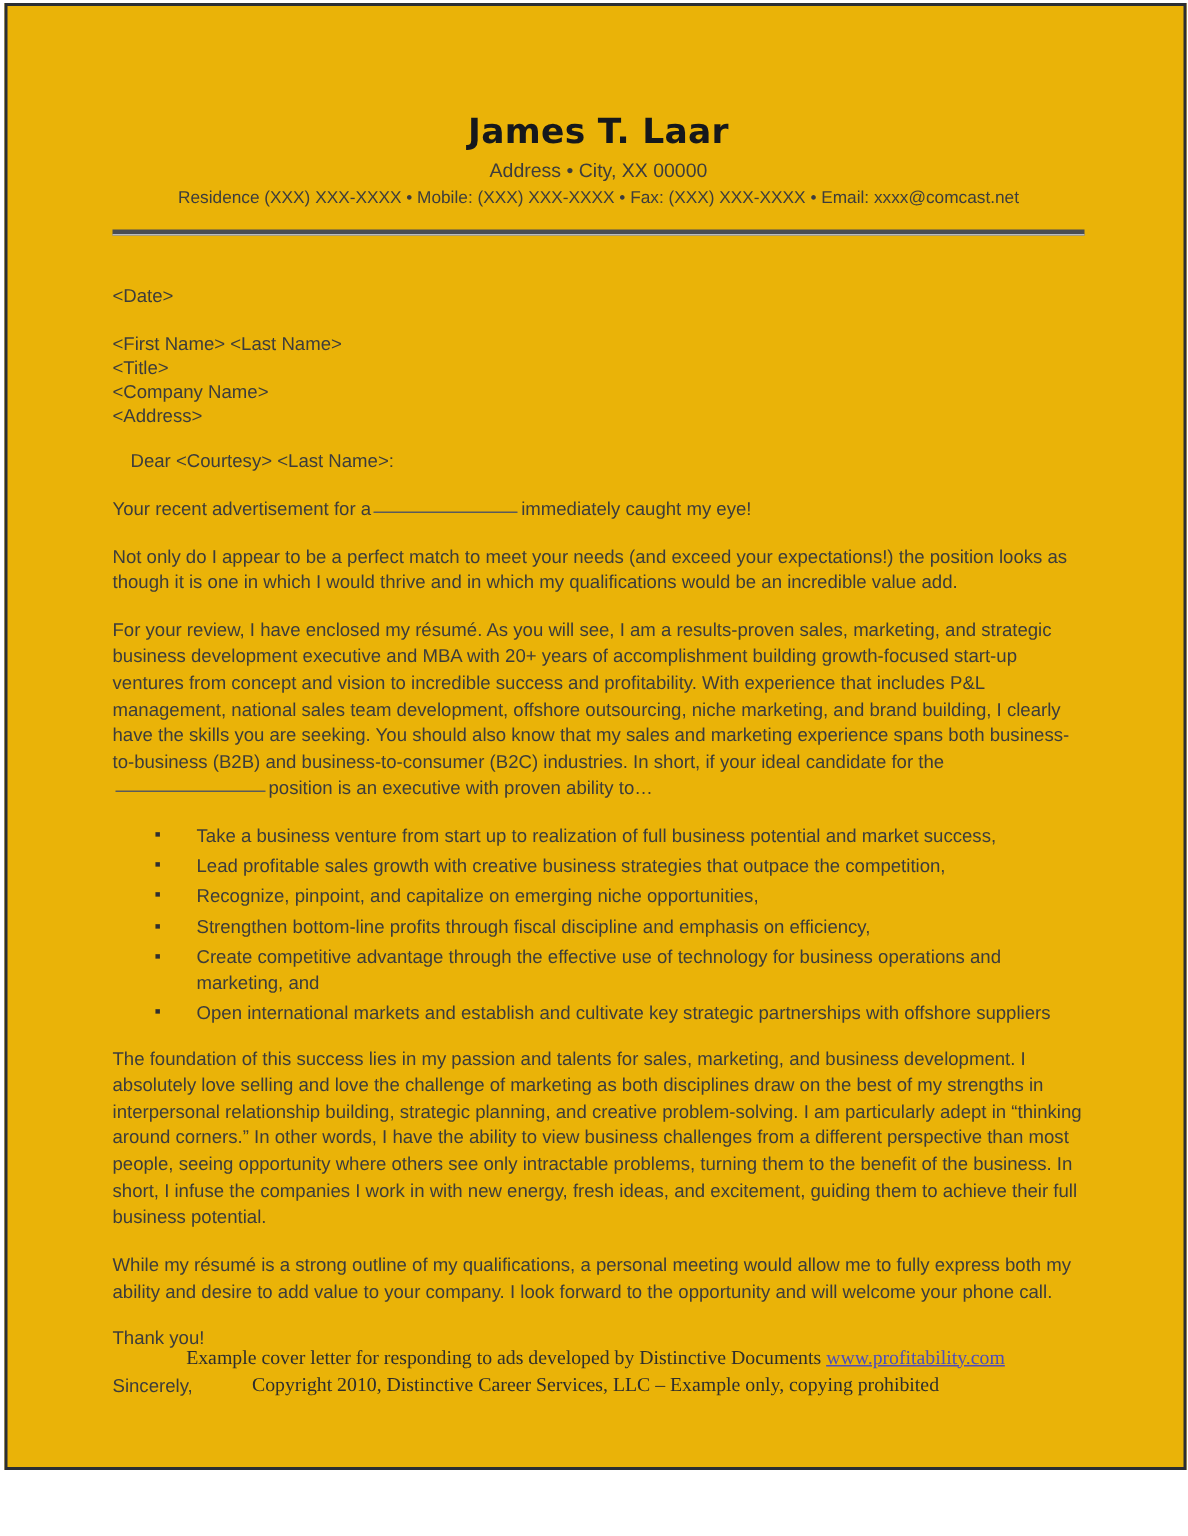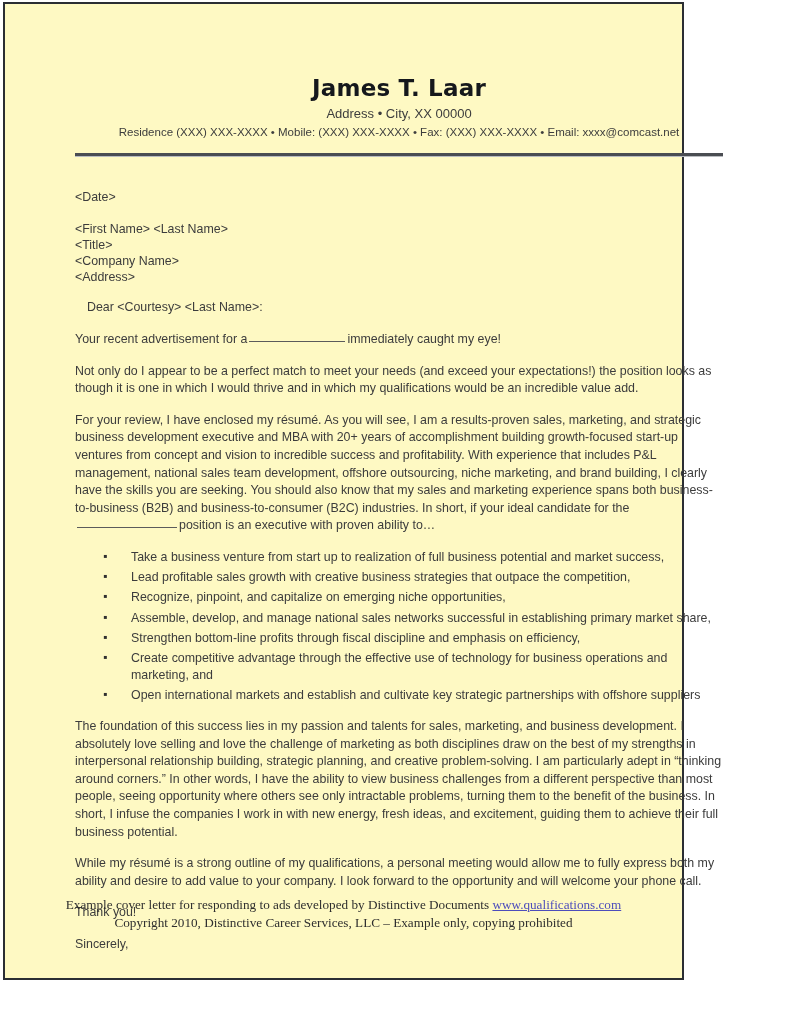--- a/index.html
+++ b/index.html
@@ -13,23 +13,23 @@
     height: 1024px;
     font-family: "Liberation Sans", sans-serif;
     color: #3a3a3a;
     overflow: hidden;
   }
 
   .page {
     position: absolute;
     left: 3px;
     top: 2px;
-    width: 681px;
+    width: 788px;
     height: 978px;
-    background: #fef9c3;
+    background: #eab308;
     border: 2px solid #2b2e33;
     box-sizing: border-box;
   }
 
   .inner {
     position: absolute;
     left: 70px;
     top: 0;
     width: 648px;
   }
@@ -173,37 +173,36 @@
       <p class="para"><span>Your recent advertisement for a</span><span class="blank-line"></span><span>immediately caught my eye!</span></p>
 
       <p class="para">Not only do I appear to be a perfect match to meet your needs (and exceed your expectations!) the position looks as though it is one in which I would thrive and in which my qualifications would be an incredible value add.</p>
 
       <p class="para"><span>For your review, I have enclosed my résumé. As you will see, I am a results-proven sales, marketing, and strategic business development executive and MBA with 20+ years of accomplishment building growth-focused start-up ventures from concept and vision to incredible success and profitability. With experience that includes P&amp;L management, national sales team development, offshore outsourcing, niche marketing, and brand building, I clearly have the skills you are seeking. You should also know that my sales and marketing experience spans both business-to-business (B2B) and business-to-consumer (B2C) industries.  In short, if your ideal candidate for the</span><span class="blank-line wide"></span><span>position is an executive with proven ability to…</span></p>
 
       <ul class="bullets">
         <li>Take a business venture from start up to realization of full business potential and market success,</li>
         <li>Lead profitable sales growth with creative business strategies that outpace the competition,</li>
         <li>Recognize, pinpoint, and capitalize on emerging niche opportunities,</li>
-        <li>Assemble, develop, and manage national sales networks successful in establishing primary market share,</li>
         <li>Strengthen bottom-line profits through fiscal discipline and emphasis on efficiency,</li>
         <li>Create competitive advantage through the effective use of technology for business operations and marketing, and</li>
         <li>Open international markets and establish and cultivate key strategic partnerships with offshore suppliers</li>
       </ul>
 
 
       <p class="para">The foundation of this success lies in my passion and talents for sales, marketing, and business development. I absolutely love selling and love the challenge of marketing as both disciplines draw on the best of my strengths in interpersonal relationship building, strategic planning, and creative problem-solving. I am particularly adept in “thinking around corners.” In other words, I have the ability to view business challenges from a different perspective than most people, seeing opportunity where others see only intractable problems, turning them to the benefit of the business. In short, I infuse the companies I work in with new energy, fresh ideas, and excitement, guiding them to achieve their full business potential.</p>
 
       <p class="para">While my résumé is a strong outline of my qualifications, a personal meeting would allow me to fully express both my ability and desire to add value to your company. I look forward to the opportunity and will welcome your phone call.</p>
 
       <p class="para">Thank you!</p>
 
       <p class="para">Sincerely,</p>
 
       <div class="gap-sig"></div>
 
     </div>
   </div>
 
   <div class="footer">
-    <div><span>Example cover letter  for responding to ads developed by Distinctive Documents </span><span class="link">www.qualifications.com</span></div>
+    <div><span>Example cover letter  for responding to ads developed by Distinctive Documents </span><span class="link">www.profitability.com</span></div>
     <div>Copyright 2010, Distinctive Career Services, LLC – Example only, copying prohibited</div>
   </div>
 </div>
 
 </body></html>

